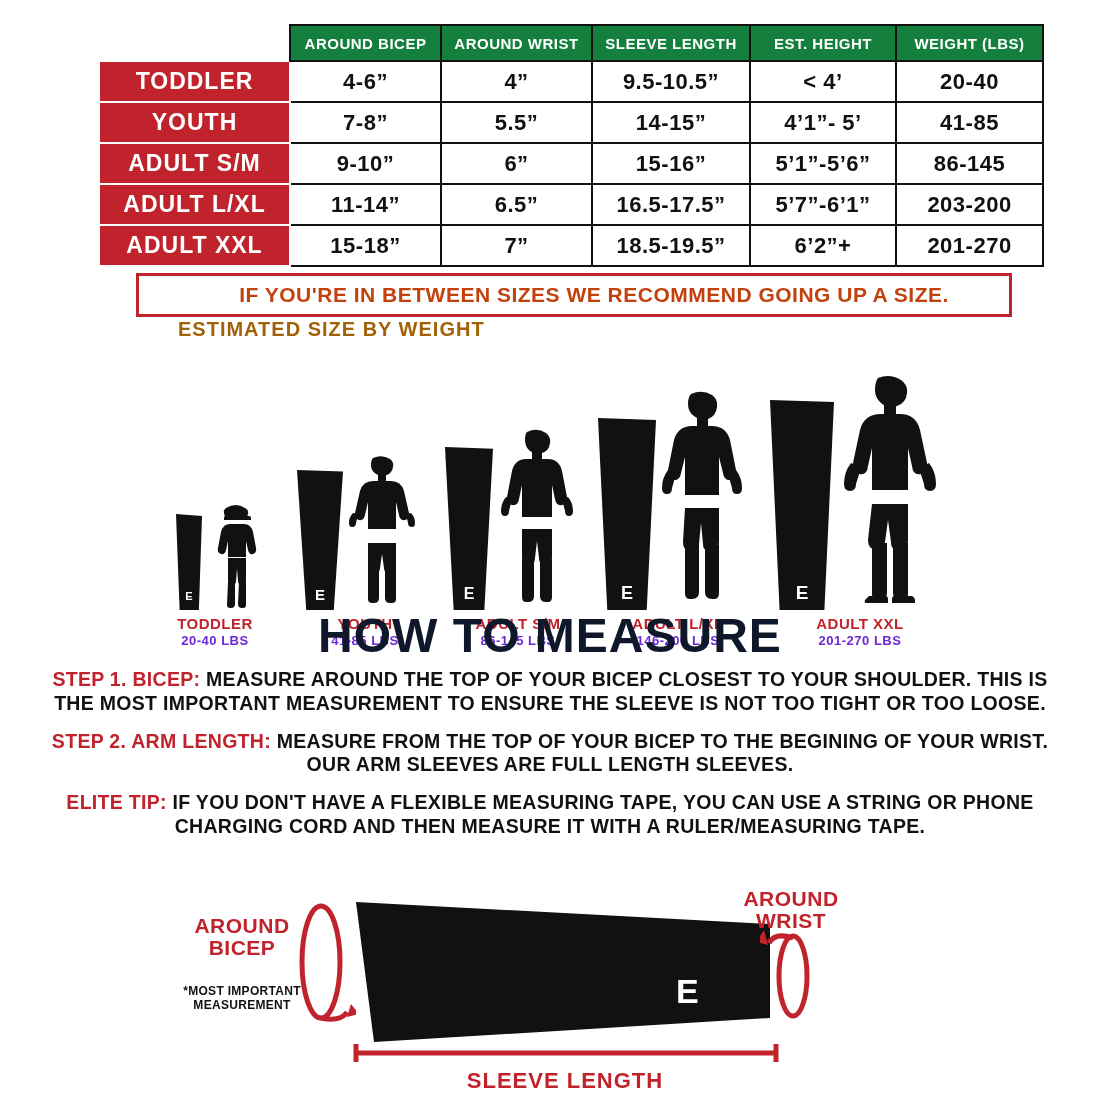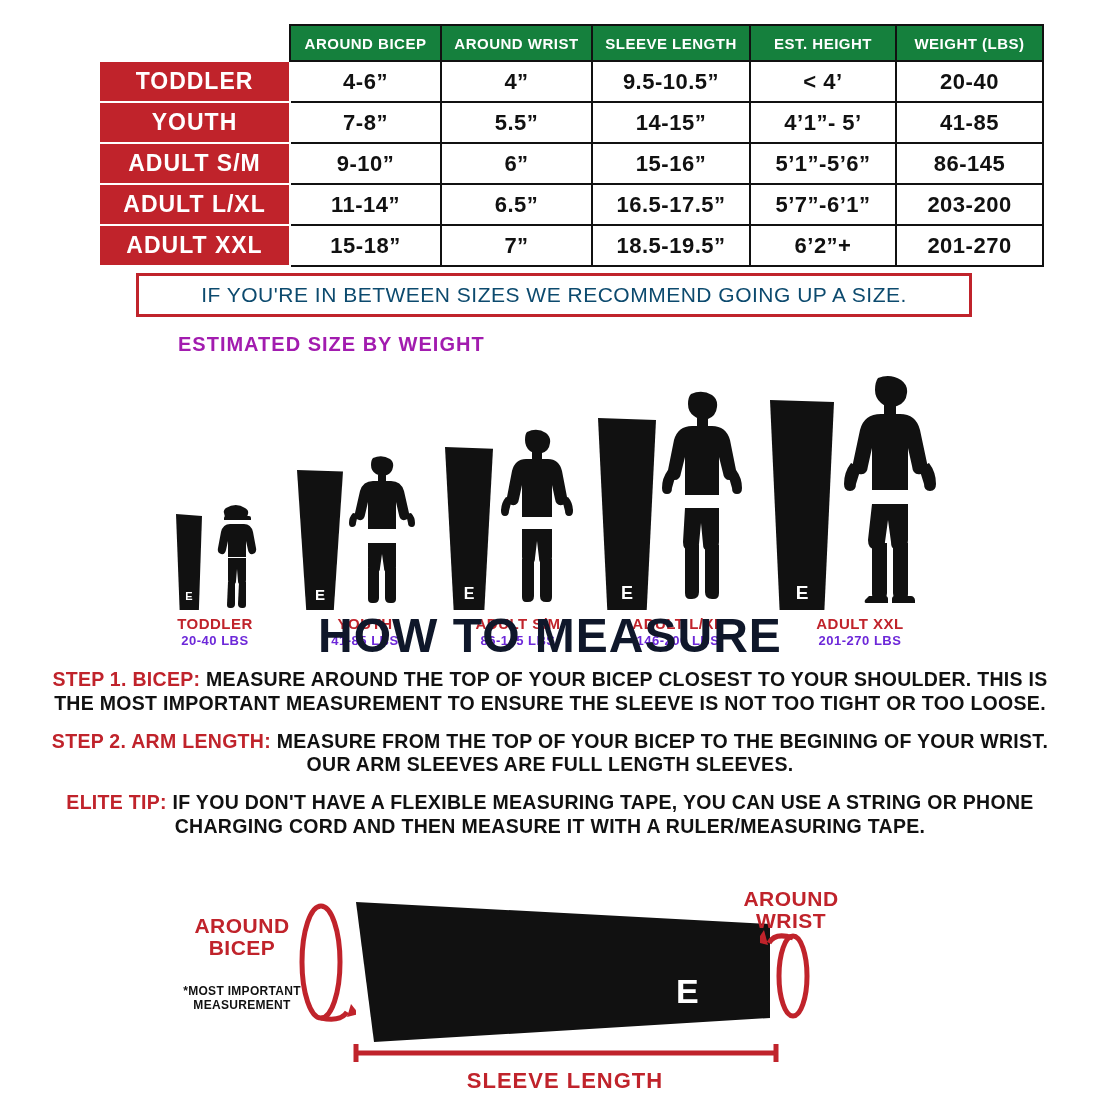--- a/index.html
+++ b/index.html
@@ -72,34 +72,35 @@
     position: absolute;
     left: 136px;
     top: 273px;
     width: 830px;
     height: 38px;
     border: 3px solid #c0232b;
     display: flex;
     align-items: center;
     justify-content: center;
     font-size: 21px;
-    font-weight: normal;
-    letter-spacing: 0.5px;
-    color: #0c4a6e;
+    font-weight: bold;
+    letter-spacing: 0.5px;
+    color: #c2410c;
+    padding-left: 40px;
   }
 
   
   .est-title {
     position: absolute;
     left: 178px;
-    top: 333px;
+    top: 318px;
     font-size: 20px;
     font-weight: bold;
     letter-spacing: 1px;
-    color: #a21caf;
+    color: #a16207;
   }
   .figures {
     position: absolute;
     left: 150px;
     top: 360px;
     width: 800px;
     height: 250px;
   }
   .fig-group {
     position: absolute;

